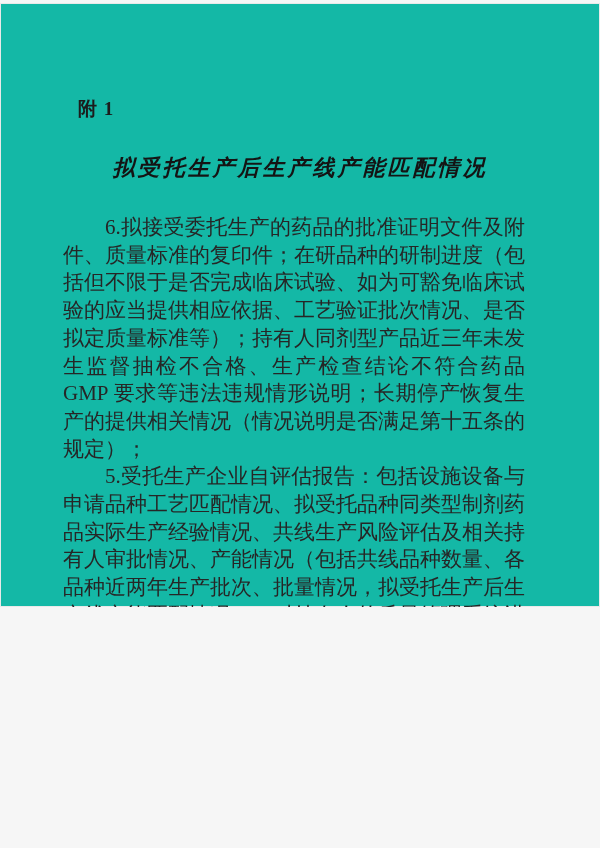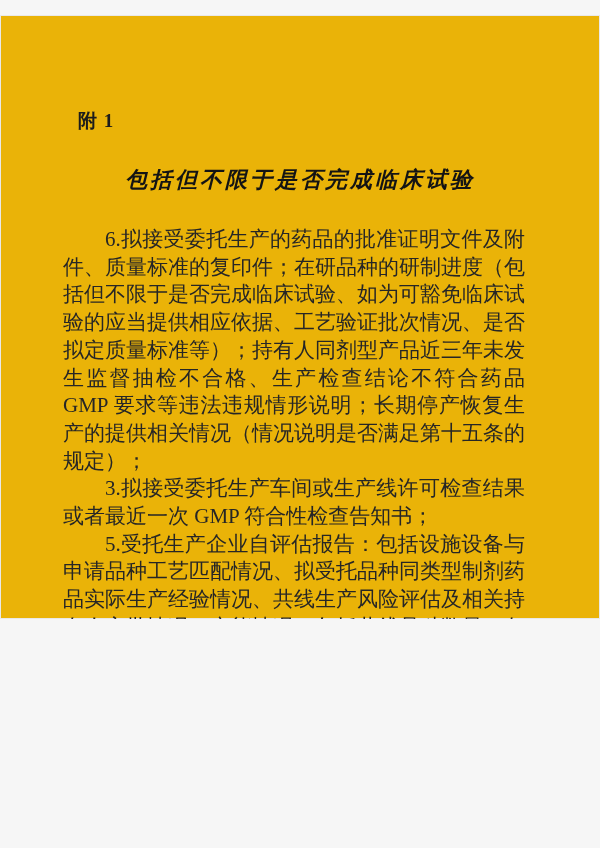--- a/index.html
+++ b/index.html
@@ -5,22 +5,22 @@
   html, body {
     margin: 0;
     padding: 0;
     background: #f6f6f6;
     font-family: "Liberation Serif", "DejaVu Serif", serif;
   }
   .page {
     position: relative;
     width: 600px;
     height: 604px;
-    margin: 15px auto;
-    background: #eab308;
+    margin: 3px auto;
+    background: #14b8a6;
     box-shadow: inset 0 0 0 1px #e9e9e9;
     overflow: hidden;
     box-sizing: border-box;
   }
   .attachment-label {
     position: absolute;
     left: 78px;
     top: 93px;
     font-size: 19px;
     font-weight: bold;
@@ -59,21 +59,20 @@
     text-indent: 2em;
   }
 </style>
 </head>
 <body>
 
 <div class="page">
 
   <div class="attachment-label">附 1</div>
 
-  <h1 class="doc-title">包括但不限于是否完成临床试验</h1>
+  <h1 class="doc-title">拟受托生产后生产线产能匹配情况</h1>
 
   <div class="doc-body">
     <p>6.拟接受委托生产的药品的批准证明文件及附件、质量标准的复印件；在研品种的研制进度（包括但不限于是否完成临床试验、如为可豁免临床试验的应当提供相应依据、工艺验证批次情况、是否拟定质量标准等）；持有人同剂型产品近三年未发生监督抽检不合格、生产检查结论不符合药品 GMP 要求等违法违规情形说明；长期停产恢复生产的提供相关情况（情况说明是否满足第十五条的规定）；</p>
-    <p>3.拟接受委托生产车间或生产线许可检查结果或者最近一次 GMP 符合性检查告知书；</p>
     <p>5.受托生产企业自评估报告：包括设施设备与申请品种工艺匹配情况、拟受托品种同类型制剂药品实际生产经验情况、共线生产风险评估及相关持有人审批情况、产能情况（包括共线品种数量、各品种近两年生产批次、批量情况，拟受托生产后生产线产能匹配情况）、对持有人的质量管理系统进行评估审核情况（包</p>
   </div>
 
 </div>
 
 </body></html>

